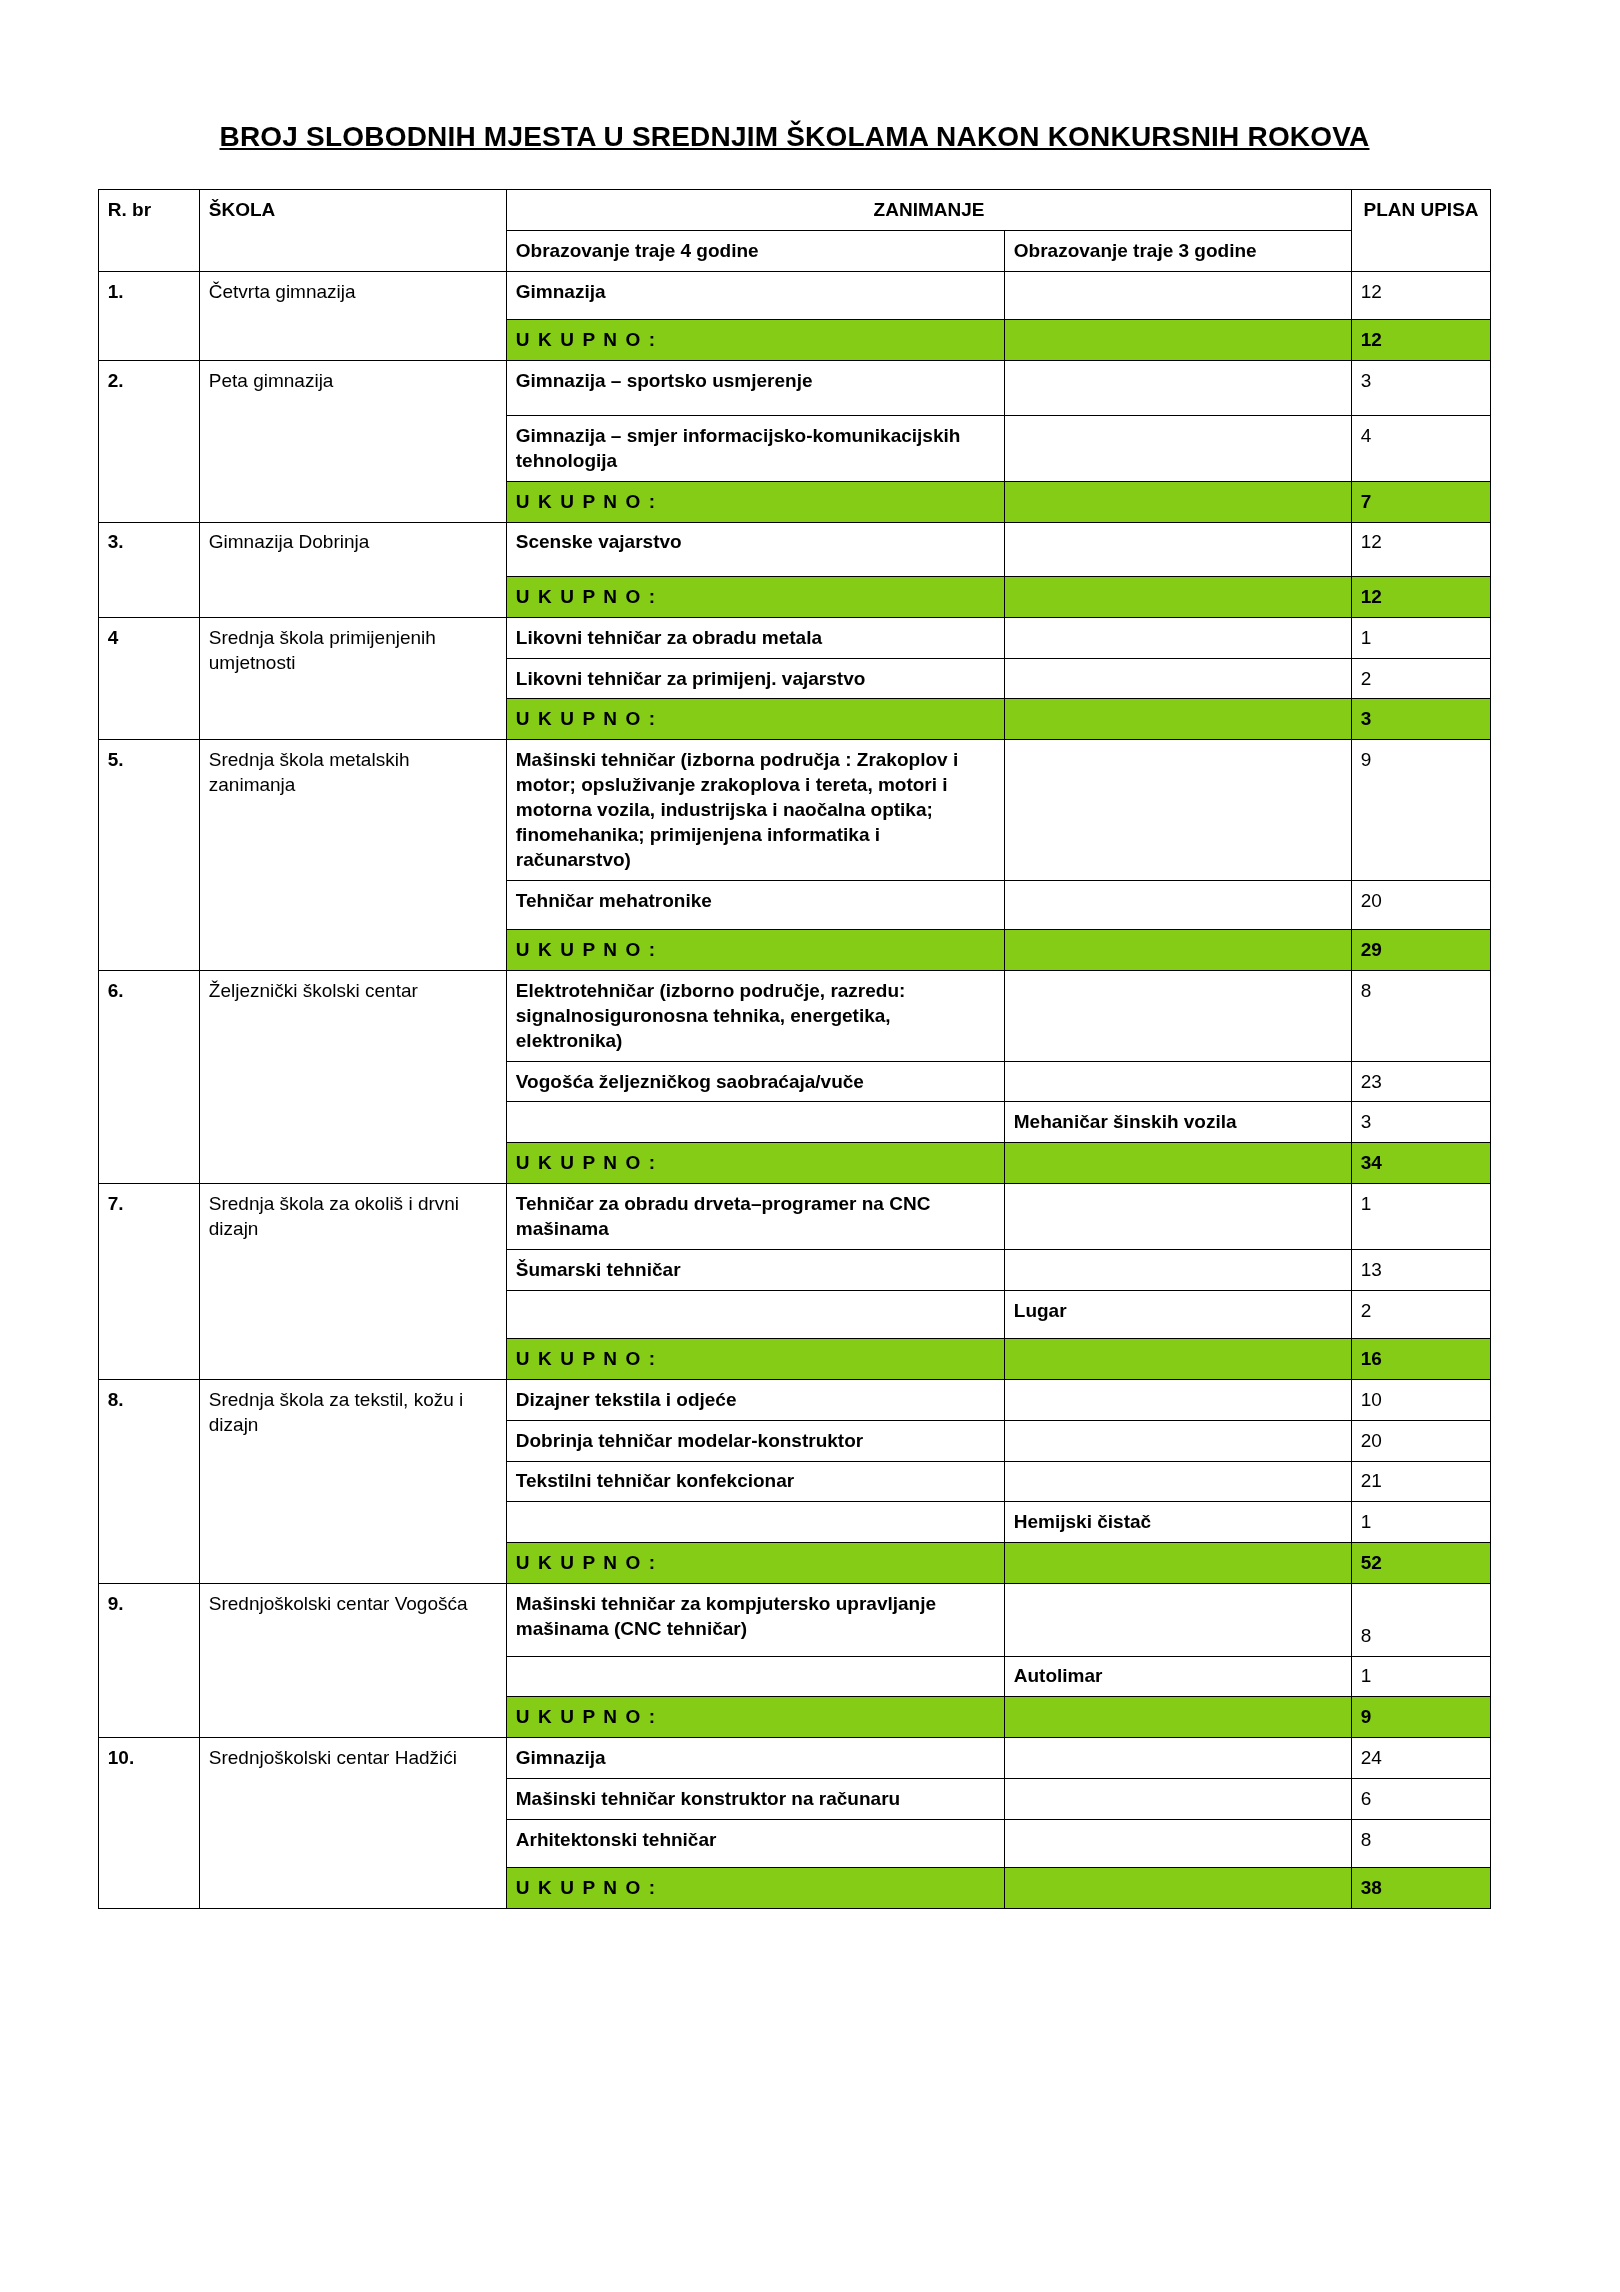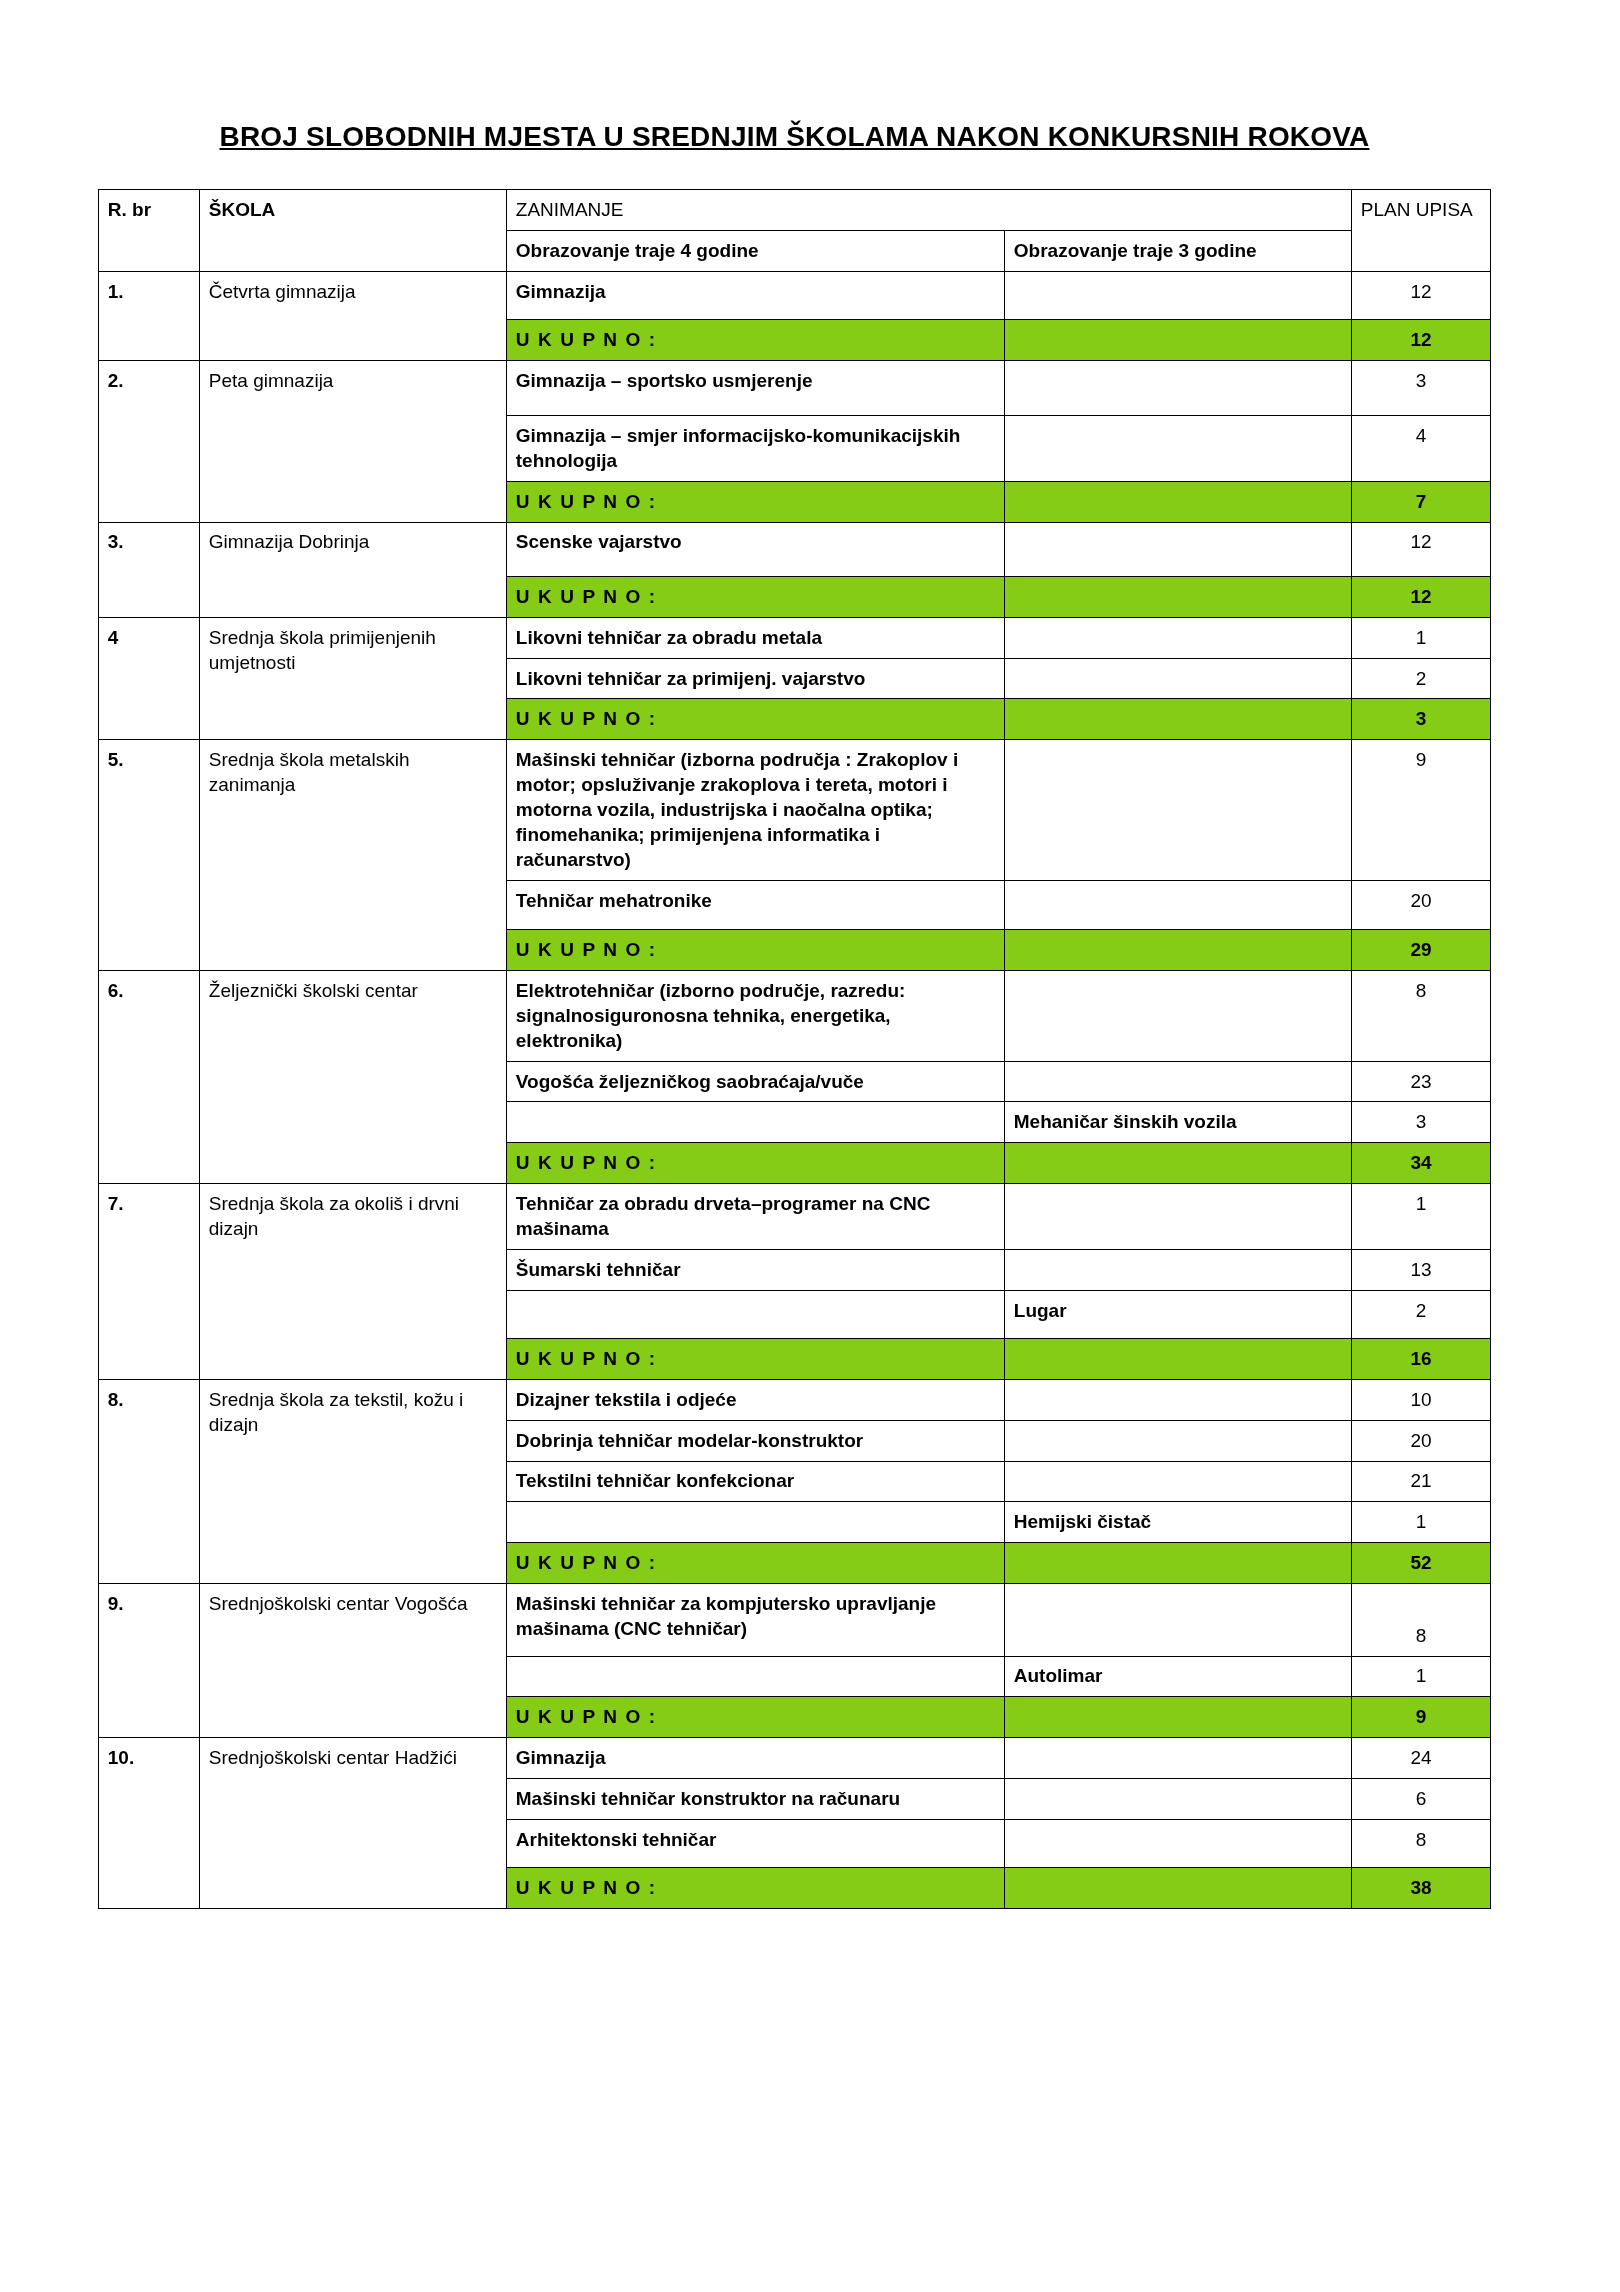--- a/index.html
+++ b/index.html
@@ -47,22 +47,22 @@
   col.c-sk   { width: 307px; }
   col.c-z4   { width: 498px; }
   col.c-z3   { width: 347px; }
   col.c-pl   { width: 139px; }
 
   .hdr {
     font-weight: bold;
     font-size: 19.6px;
   }
   .hdr-center {
-    text-align: left;
-    font-weight: normal;
+    text-align: center;
+    font-weight: bold;
     font-size: 19.6px;
   }
   .hdr-rb {
     font-weight: bold;
     font-size: 19.6px;
     line-height: 1.35;
   }
   .sub {
     font-weight: bold;
     font-size: 19px;
@@ -78,21 +78,20 @@
     font-weight: normal;
     font-size: 19px;
     line-height: 1.35;
   }
   .occ {
     font-weight: bold;
     font-size: 19px;
     line-height: 1.34;
   }
   .num {
-    text-align: center;
     font-size: 19px;
   }
   .num.bold {
     font-weight: bold;
   }
   .total-row td {
     background: #84cc16;
   }
   .total-label {
     font-weight: bold;

